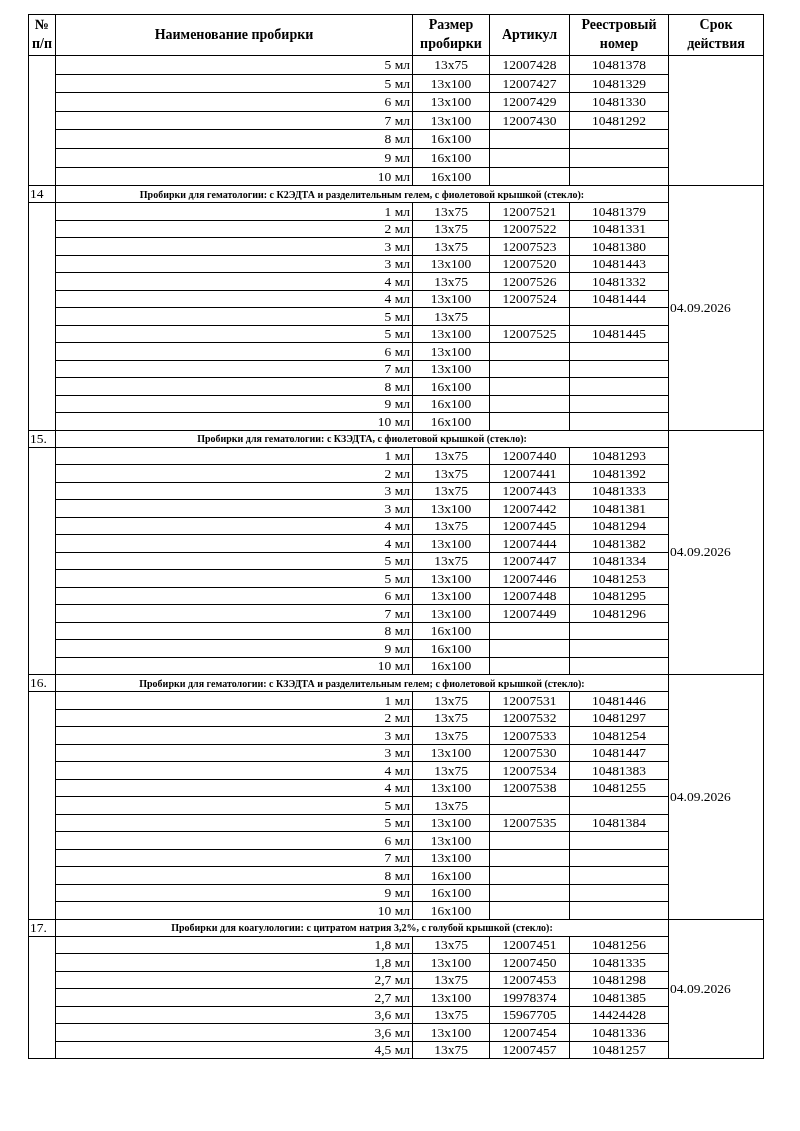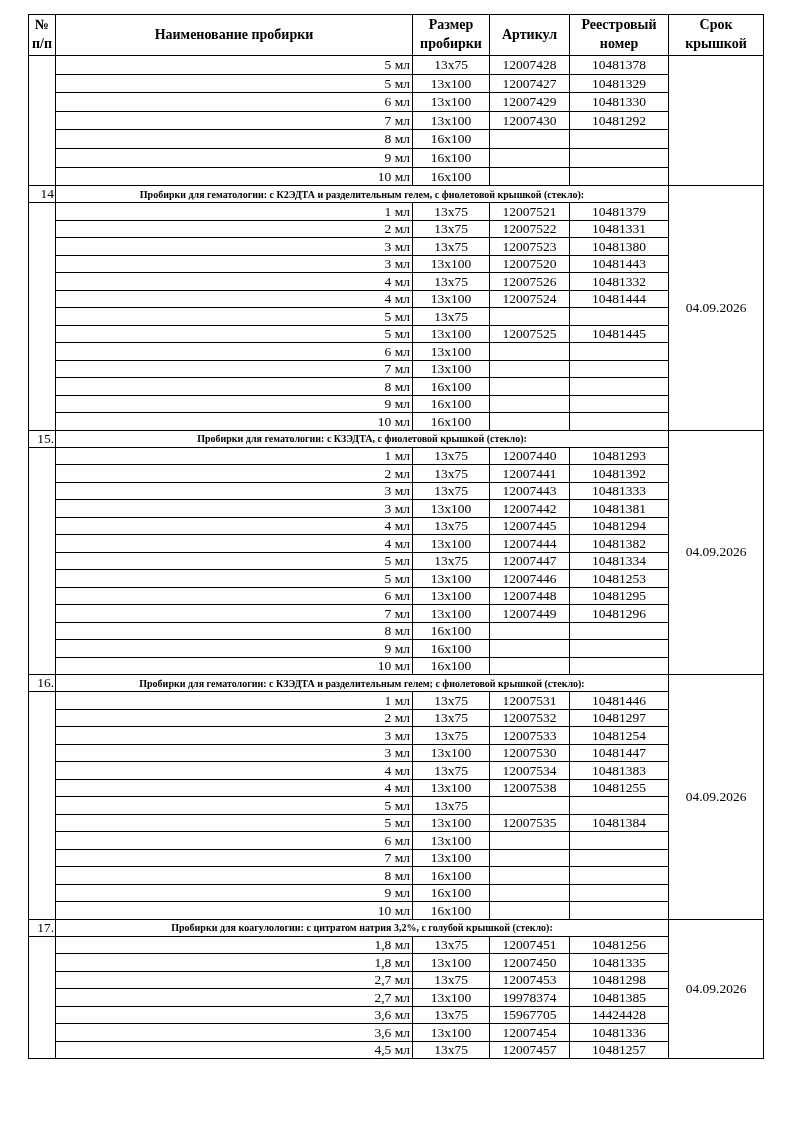--- a/index.html
+++ b/index.html
@@ -27,31 +27,31 @@
     line-height: 1.35;
     white-space: pre-line;
     text-align: center;
     vertical-align: middle;
     height: 40px;
     padding: 0 1px;
   }
   td { font-size: 13.5px; vertical-align: middle; }
   .data-row td { height: 16.5px; line-height: 1; padding: 0 2px; }
   .data-row.tall td { height: 17.6px; }
-  td.num { text-align: right; padding: 0 1px; }
+  td.num { text-align: left; padding: 0 1px; }
   td.title {
     font-weight: bold;
     text-align: center;
     font-size: 10px;
     line-height: 1.32;
     padding: 1px 6px;
   }
   td.name { text-align: right; padding-left: 4px; }
   td.size, td.article, td.registry { text-align: center; }
-  td.validity { text-align: center; vertical-align: middle; }
+  td.validity { vertical-align: middle; }
 </style>
 </head>
 <body>
 
 <div class="page">
   <table class="tubes-table">
     <colgroup>
       <col style="width:27px">
       <col style="width:357px">
       <col style="width:77px">
@@ -63,21 +63,21 @@
       <tr>
         <th>№
 п/п</th>
         <th>Наименование пробирки</th>
         <th>Размер
 пробирки</th>
         <th>Артикул</th>
         <th>Реестровый
 номер</th>
         <th>Срок
-крышкой</th>
+действия</th>
       </tr>
     </thead>
     <tbody id="table-body">
         <tr class="data-row tall">
           <td class="num" rowspan="7"></td>
           <td class="name">5 мл</td>
           <td class="size">13x75</td>
           <td class="article">12007428</td>
           <td class="registry">10481378</td>
           <td class="validity" rowspan="7"></td>

